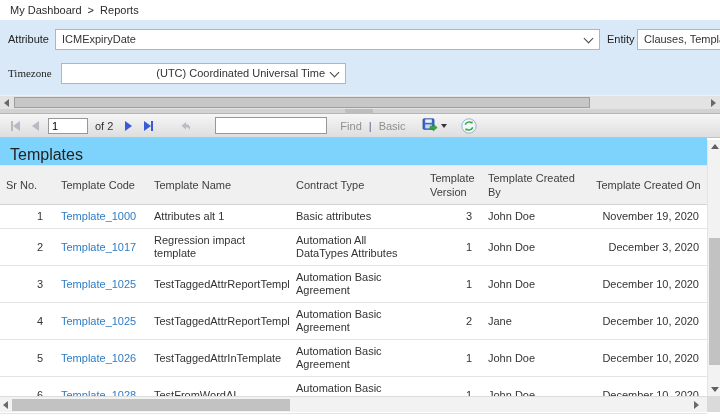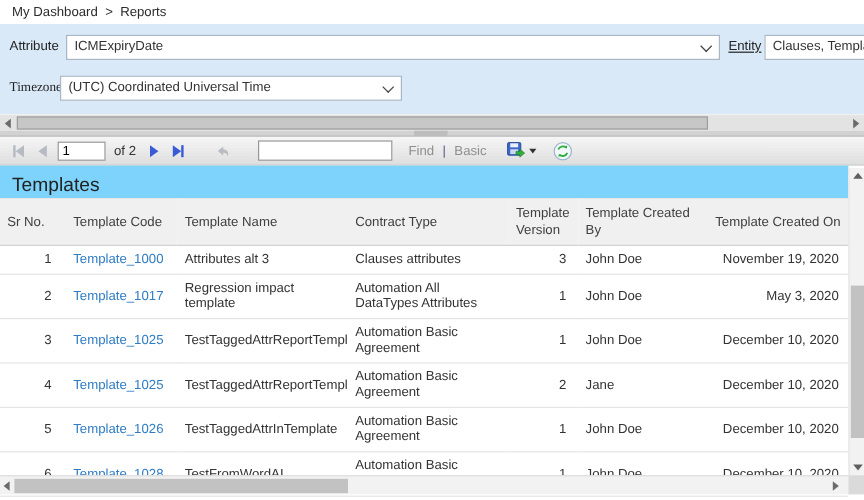--- a/index.html
+++ b/index.html
@@ -89,26 +89,26 @@
     <span>&gt;</span>
     <span>Reports</span>
   </div>
 
   <div class="param-panel">
     <span class="plabel" style="left:8px; top:13px;">Attribute</span>
     <div class="pselect" style="left:55px; top:9px; width:545px;">
       <span>ICMExpiryDate</span>
       <span class="chev"></span>
     </div>
-    <span class="plabel" style="left:607px; top:13px;text-decoration:underline;">Entity</span>
+    <span class="plabel" style="left:607px; top:13px;">Entity</span>
     <div class="ptext" style="left:637px; top:9px; width:95px;">
       <span>Clauses, Template</span>
     </div>
     <span class="plabel" style="left:8px; top:47px;font-family:Liberation Serif, serif;">Timezone</span>
-    <div class="pselect" style="left:50px; top:43px; width:285px;">
+    <div class="pselect" style="left:61px; top:43px; width:285px;text-align:right;">
       <span>(UTC) Coordinated Universal Time</span>
       <span class="chev"></span>
     </div>
   </div>
 
   <div class="hscroll-top">
     <span class="arr arr-l" style="left:4px; top:3px;"></span>
     <div class="hs-thumb-top"></div>
     <span class="arr arr-r" style="right:4px; top:3px;"></span>
   </div>
@@ -183,34 +183,34 @@
         <th>Contract Type</th>
         <th>Template Version</th>
         <th>Template Created By</th>
         <th>Template Created On</th>
       </tr>
     </thead>
     <tbody>
         <tr>
           <td class="c-sr">1</td>
           <td class="c-code"><span class="link">Template_1000</span></td>
-          <td class="c-name">Attributes alt 3</td>
-          <td class="c-contract">Clauses attributes</td>
+          <td class="c-name">Attributes alt 1</td>
+          <td class="c-contract">Basic attributes</td>
           <td class="c-ver">3</td>
           <td class="c-by">John Doe</td>
           <td class="c-on">November 19, 2020</td>
         </tr>
         <tr>
           <td class="c-sr">2</td>
           <td class="c-code"><span class="link">Template_1017</span></td>
           <td class="c-name">Regression impact template</td>
           <td class="c-contract">Automation All DataTypes Attributes</td>
           <td class="c-ver">1</td>
           <td class="c-by">John Doe</td>
-          <td class="c-on">May 3, 2020</td>
+          <td class="c-on">December 3, 2020</td>
         </tr>
         <tr>
           <td class="c-sr">3</td>
           <td class="c-code"><span class="link">Template_1025</span></td>
           <td class="c-name">TestTaggedAttrReportTemplate</td>
           <td class="c-contract">Automation Basic Agreement</td>
           <td class="c-ver">1</td>
           <td class="c-by">John Doe</td>
           <td class="c-on">December 10, 2020</td>
         </tr>

